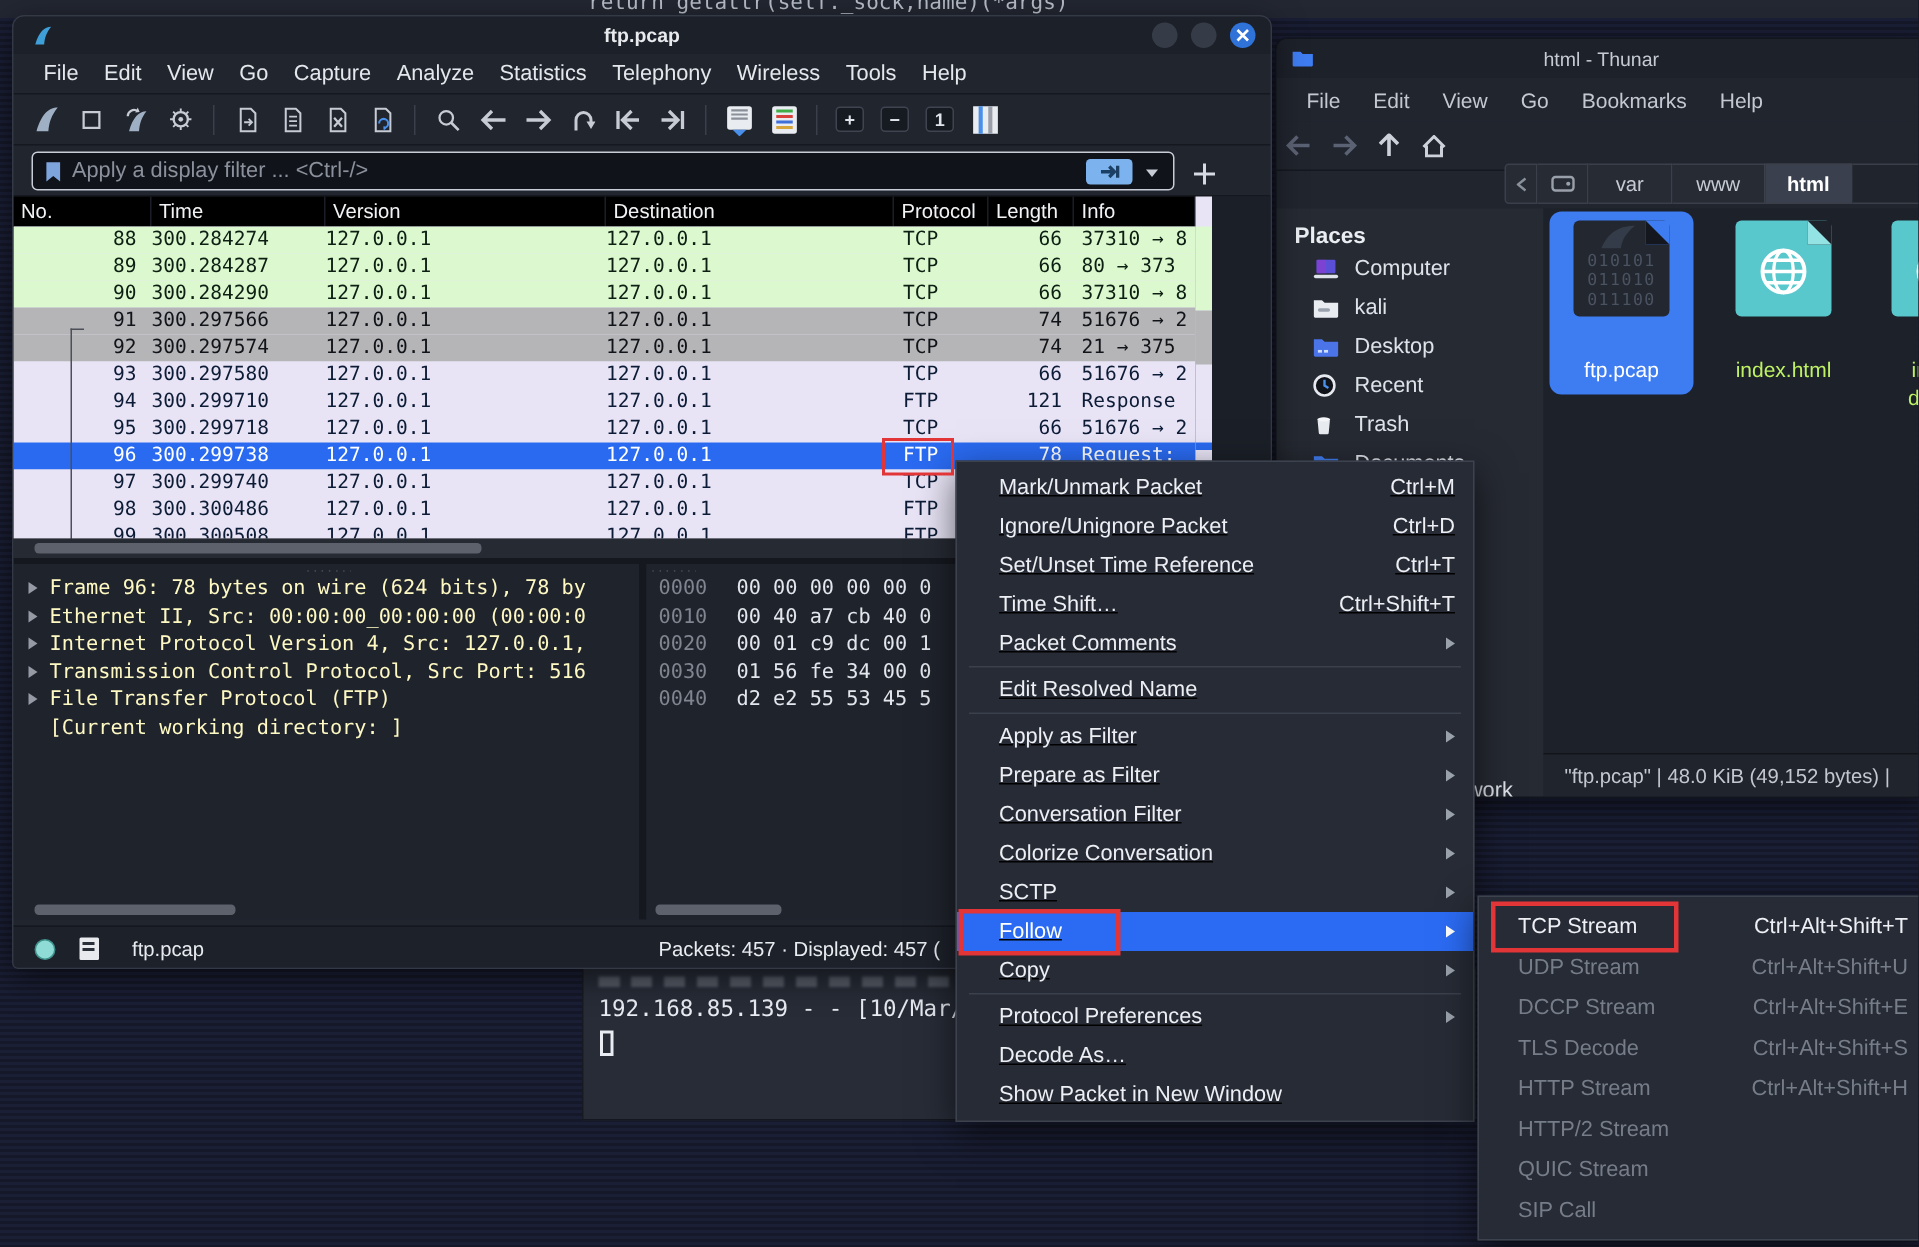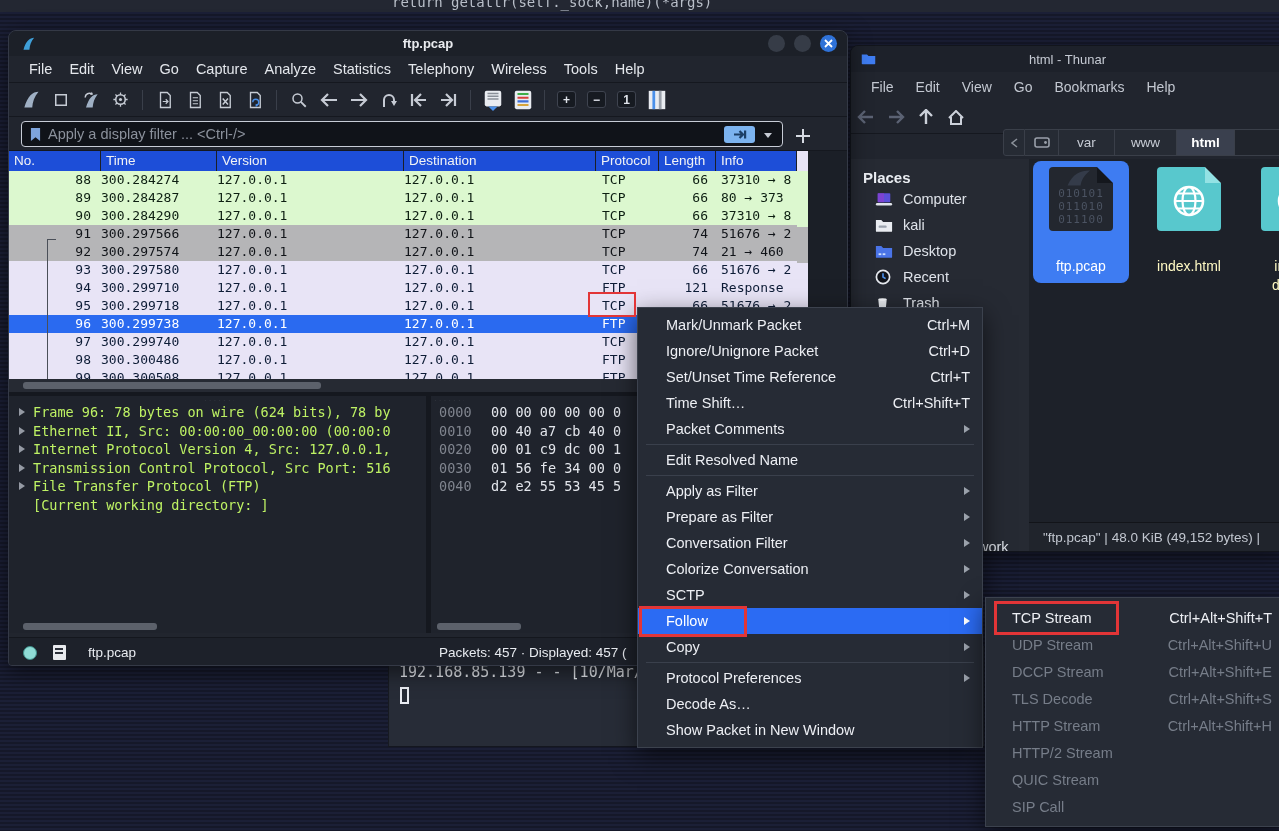--- a/index.html
+++ b/index.html
@@ -16,21 +16,21 @@
 
   
   #terminal { position:absolute; left:388px; top:646px; width:596px; height:101px;
     background:#272c37; border-left:1px solid #171a22; border-bottom:1px solid #14171f; z-index:2; }
   .t-blur { position:absolute; left:10px; top:5px; width:250px; height:7px; opacity:.35; filter:blur(1px);
     background:repeating-linear-gradient(90deg,#aeb6c4 0 14px,transparent 14px 22px); }
   .t-line { position:absolute; left:10px; top:17px; font-size:15px; color:#e9ecf2; white-space:nowrap; }
   .t-cursor { position:absolute; left:11px; top:41px; width:9px; height:17px; border:2px solid #e9ecf2; }
 
   
-  .win { position:absolute; box-shadow:0 6px 22px rgba(0,0,0,.55);margin-top:20px; }
+  .win { position:absolute; box-shadow:0 6px 22px rgba(0,0,0,.55); }
 
   
   #thunar { left:850px; top:25px; width:435px; height:507px; background:#21252e;
     border-radius:8px 0 0 0; border:1px solid #12151c; z-index:3; overflow:hidden; }
   .th-titlebar { position:relative; height:26px; background:#1d212a; display:flex; align-items:center; }
   .th-title { position:absolute; left:0; right:0; text-align:center; font-size:13px; color:#c5cad3; }
   .th-menubar { height:29px; display:flex; align-items:center; gap:22px; padding-left:20px;
     background:#21252e; font-size:14px; color:#c3c8d1; }
   .th-toolbar { height:33px; display:flex; align-items:center; background:#21252e; border-bottom:1px solid #15181f; }
   .navbtn { width:30px; height:26px; display:flex; align-items:center; justify-content:center; }
@@ -52,21 +52,21 @@
   .tile.selected { background:#3e7cf2; }
   .ficon { position:absolute; left:16px; top:6px; width:64px; height:64px; border-radius:4px; }
   .cut { position:absolute; top:0; right:0; width:16px; height:16px; }
   .fold { position:absolute; top:0; right:0; width:0; height:0;
     border-bottom:16px solid transparent; border-right:16px solid transparent; }
   .pcap-icon { background:#23272f; }
   .pcap-icon .fold { border-bottom-color:#14171d; }
   .pcap-bin { position:relative; top:20px; font-size:11px; line-height:13px; letter-spacing:1px; color:#4b5362; }
   .html-icon { background:#58c8cd; }
   .html-icon .fold { border-bottom-color:#93e2e4; }
-  .flabel { position:absolute; left:0; right:0; top:96px; font-size:14px; color:#fef9c3; line-height:19px; }
+  .flabel { position:absolute; left:0; right:0; top:96px; font-size:14px; color:#bef264; line-height:19px; }
   .tile.selected .flabel { color:#ffffff; }
   .th-status { position:absolute; left:178px; right:0; bottom:0; height:29px; background:#20242c;
     border-top:1px solid #121419; display:flex; align-items:center; padding-left:14px;
     font-size:13.5px; color:#c2c7d0; white-space:nowrap; }
 
   
   #wireshark { left:8px; top:10px; width:840px; height:636px; background:#21252e;
     border-radius:8px 8px 4px 4px; border:1px solid #343946; z-index:4; overflow:hidden; }
   .ws-titlebar { position:relative; height:25px; background:#1c2028; display:flex; align-items:center; }
   .ws-title { position:absolute; left:0; right:0; text-align:center; font-size:13px; font-weight:bold; color:#e8eaee; }
@@ -86,21 +86,21 @@
   .fplaceholder { margin-left:26px; font-size:14.5px; color:#8b919c; }
   .fapply { position:absolute; right:27px; top:4px; width:31px; height:17px; background:#7cb3ef; border-radius:3px;
     display:flex; align-items:center; justify-content:center; }
   .fcaret { position:absolute; right:10px; top:11px; width:0; height:0;
     border-left:4px solid transparent; border-right:4px solid transparent; border-top:5px solid #c6cbd4; }
   .fplus { position:absolute; right:-28px; top:7px; width:14px; height:14px; }
   .fplus::before { content:''; position:absolute; left:6px; top:0; width:2px; height:14px; background:#d6dae2; }
   .fplus::after  { content:''; position:absolute; left:0; top:6px; width:14px; height:2px; background:#d6dae2; }
 
   .pgrid { display:grid; grid-template-columns:92px 116px 187px 192px 63px 57px 1fr; }
-  .ws-phead { position:absolute; left:0; top:120px; width:788px; height:20px; background:#1d4ed8;
+  .ws-phead { position:absolute; left:0; top:120px; width:788px; height:20px; background:#000000;
     font-size:13.5px; color:#f2f3f5; }
   .ws-phead .hc { border-right:1px solid #1b1e26; padding:2px 0 0 5px; overflow:hidden; white-space:nowrap; }
   .ws-rows { position:absolute; left:0; top:140px; width:788px; height:208px; overflow:hidden;
     background:#e8e4f6; }
   .prow { height:18px; font-size:13px; line-height:17px; white-space:nowrap;
     font-family:"DejaVu Sans Mono", monospace; }
   .prow > div { overflow:hidden; }
   .prow .c-no { text-align:right; padding-right:10px; }
   .prow .c-proto { padding-left:6px; }
   .prow .c-len { text-align:right; padding-right:8px; }
@@ -117,21 +117,21 @@
   .mm-sel { position:absolute; left:0; top:164px; width:11px; height:5px; background:#2a6af0; }
   .right-dark { position:absolute; left:799px; top:120px; width:41px; height:482px; background:#1b1f27; }
   .hscroll { position:absolute; left:0; top:348px; width:788px; height:13px; background:#262a33; }
   .hthumb { position:absolute; left:14px; top:3px; width:298px; height:7px; background:#5c616b; border-radius:3px; }
   .hsplit { position:absolute; left:0; top:361px; width:840px; height:4px; background:#15181f; }
 
   .pane { position:absolute; top:365px; height:237px; background:#1f232c; overflow:hidden; }
   #detail-pane { left:0; width:417px; }
   #hex-pane { left:422px; width:377px; }
   .vsplit { position:absolute; left:417px; top:365px; width:5px; height:237px; background:#15181f; }
-  .dline { display:flex; align-items:center; height:18.5px; font-size:13.5px; color:#bef264;
+  .dline { display:flex; align-items:center; height:18.5px; font-size:13.5px; color:#fef9c3;
     font-family:"DejaVu Sans Mono", monospace; white-space:nowrap; }
   .dline .tri { width:0; height:0; border-left:6px solid #959aa4; border-top:4px solid transparent;
     border-bottom:4px solid transparent; margin:0 8px 0 10px; flex:none; }
   .dline .notri { width:24px; flex:none; }
   .hexline { display:flex; height:18.5px; font-size:13.5px; align-items:center;
     font-family:"DejaVu Sans Mono", monospace; white-space:nowrap; }
   .hexline .off { width:52px; padding-left:8px; color:#80858f; flex:none; }
   .hexline .bytes { color:#e3e6ec; padding-left:8px; }
   .pane-scroll { position:absolute; top:592px; height:7px; background:#5c616b; border-radius:3px; }
   .dots { position:absolute; top:366px; width:30px; height:4px; color:#5a5f68; font-size:10px;
@@ -143,21 +143,21 @@
     border:1px solid #3f8f8a; margin-left:14px; }
   .note-ic { width:13px; height:15px; background:#e8eaee; margin-left:16px; position:relative; border-radius:1px; }
   .note-ic::after { content:''; position:absolute; left:2px; top:3px; width:8px; height:2px;
     background:#2b2f38; box-shadow:0 4px 0 #2b2f38; }
   .ws-file { margin-left:22px; font-size:13.5px; color:#e8ebf0; }
   .ws-pkts { position:absolute; left:430px; font-size:13.5px; color:#e8ebf0; white-space:nowrap; }
 
   
   .menu { position:absolute; background:#262b35; border:1px solid #3c424e;
     box-shadow:0 8px 24px rgba(0,0,0,.6); padding:4px 0; z-index:9; }
-  #ctxmenu { left:637px; top:307px; width:346px; }
+  #ctxmenu { left:637px; top:307px; width:346px;text-decoration:underline; }
   #submenu { left:985px; top:597px; width:300px; z-index:10; padding:6px 0; }
   .mitem { height:26px; display:flex; align-items:center; padding:0 12px 0 28px;
     font-size:14.5px; color:#edeff4; white-space:nowrap; }
   #submenu .mitem { height:27px; padding-left:26px; }
   .mitem .msc { margin-left:auto; color:#edeff4; }
   .mitem .marr { margin-left:auto; width:0; height:0; border-left:6px solid #9aa1ab;
     border-top:4.5px solid transparent; border-bottom:4.5px solid transparent; }
   .mitem.disabled, .mitem.disabled .msc { color:#767d89; }
   .mitem.highlight { background:#2b6bf3; color:#ffffff;gap:36px; }
   .mitem.highlight .marr { border-left-color:#ffffff; }
@@ -577,21 +577,21 @@
           <div class="c-len">74</div>
           <div class="c-info">51676 → 2</div>
         </div>
         <div class="prow pgrid row-gray">
           <div class="c-no">92</div>
           <div class="c-time">300.297574</div>
           <div class="c-src">127.0.0.1</div>
           <div class="c-dst">127.0.0.1</div>
           <div class="c-proto">TCP</div>
           <div class="c-len">74</div>
-          <div class="c-info">21 → 460</div>
+          <div class="c-info">21 → 375</div>
         </div>
         <div class="prow pgrid row-lavender">
           <div class="c-no">93</div>
           <div class="c-time">300.297580</div>
           <div class="c-src">127.0.0.1</div>
           <div class="c-dst">127.0.0.1</div>
           <div class="c-proto">TCP</div>
           <div class="c-len">66</div>
           <div class="c-info">51676 → 2</div>
         </div>

